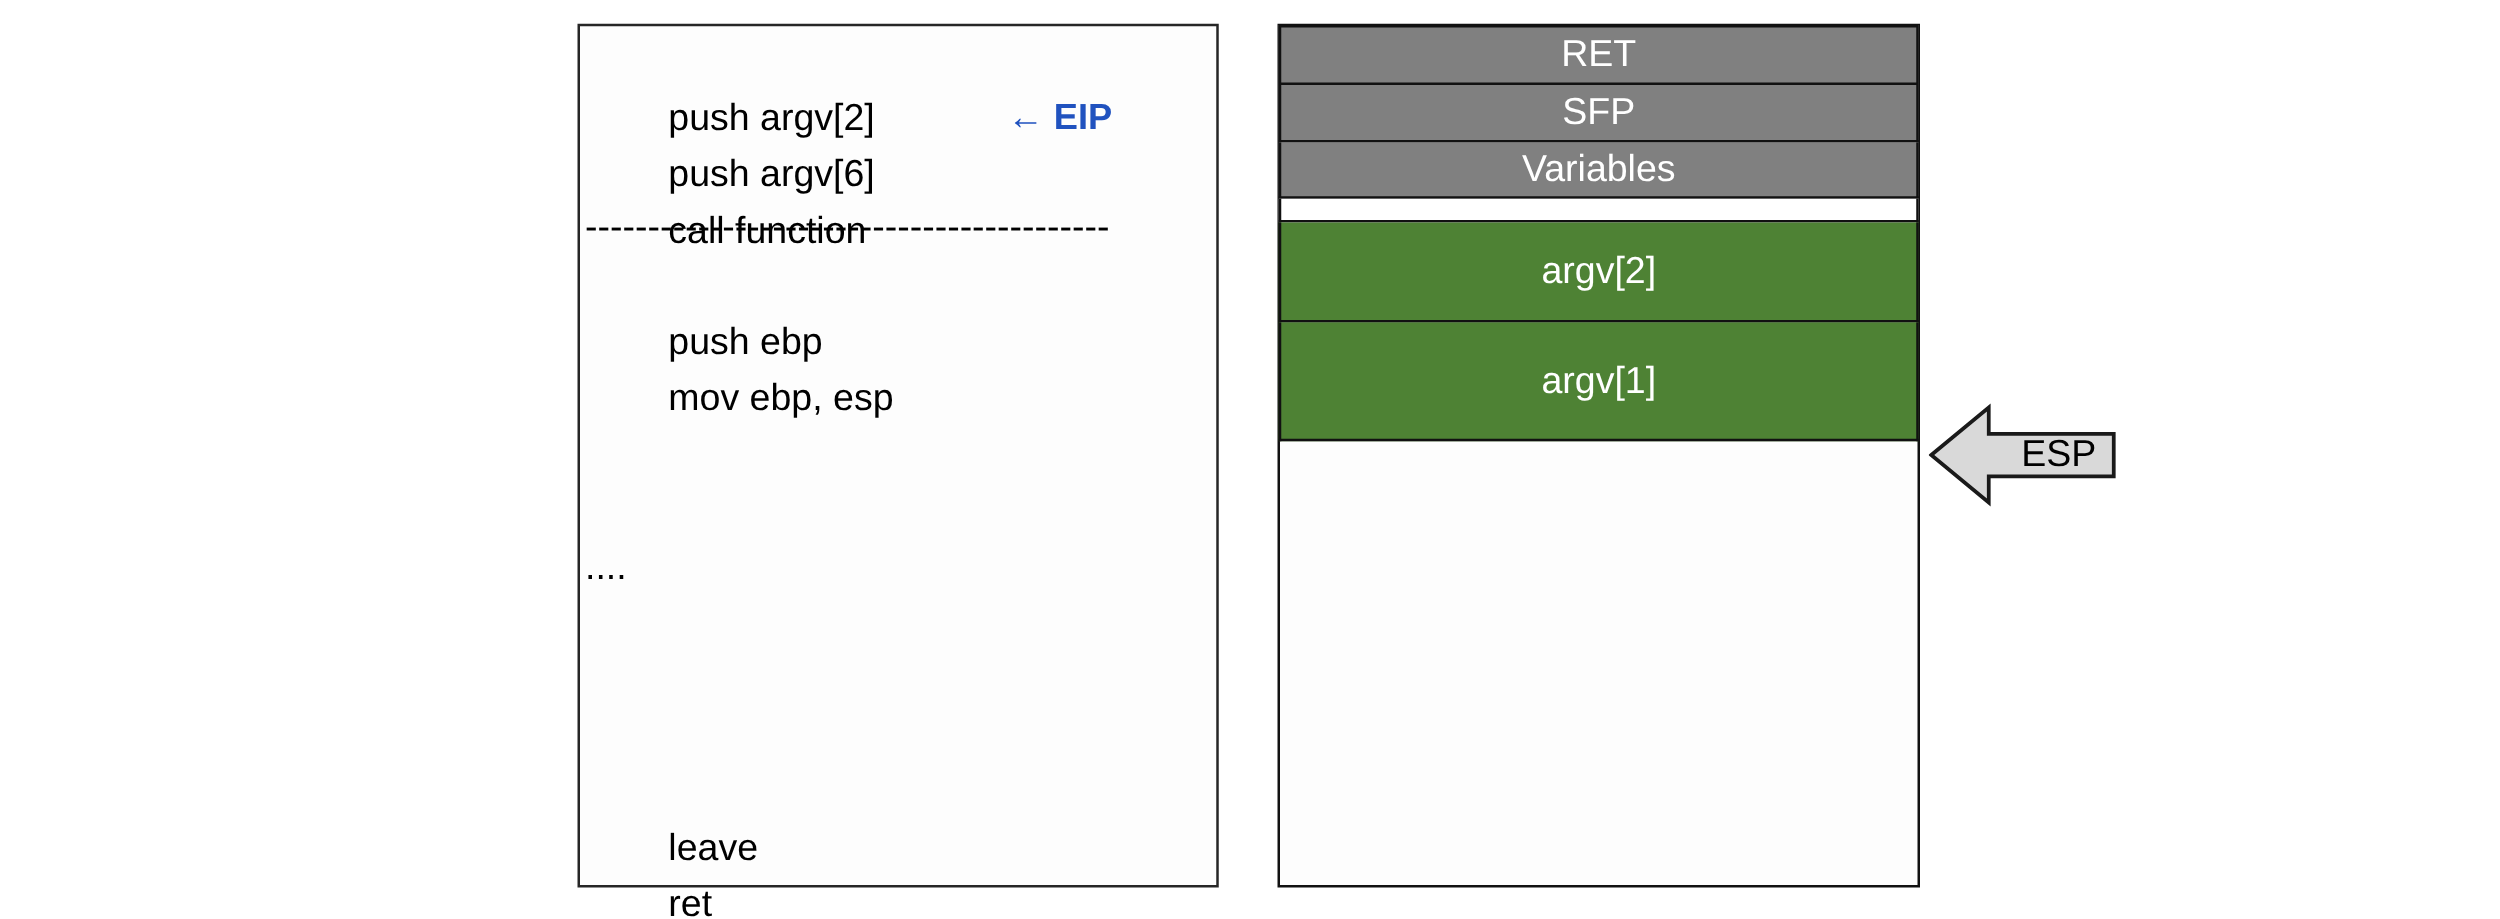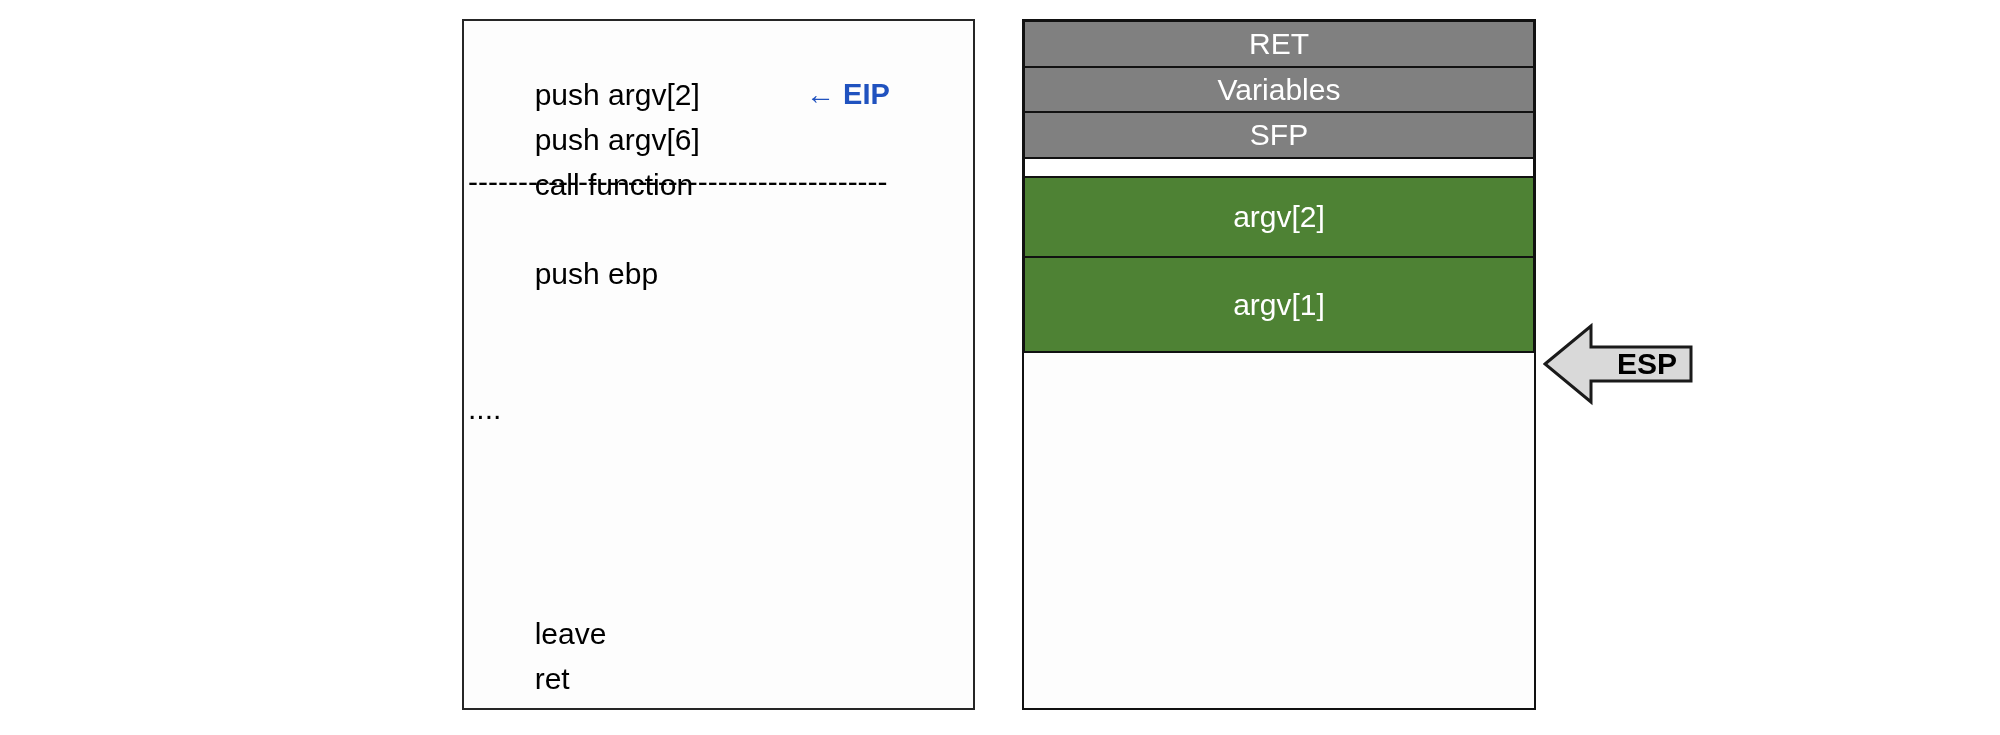--- a/index.html
+++ b/index.html
@@ -119,21 +119,20 @@
   .esp-label {
     position: absolute;
     left: 1612px;
     top: 347px;
     width: 70px;
     text-align: center;
     font-size: 30px;
     line-height: 34px;
     color: #000000;
     white-space: pre;
-    font-weight: bold;
   }
 </style>
 </head>
 <body>
 
 <div id="stage">
 
   <div class="code-panel">
     <div class="code-lines">
 
@@ -149,20 +148,23 @@
       <div class="code-line">
         <span>call function</span>
       </div>
 
       <div class="code-line dashes">------------------------------------------</div>
 
       <div class="code-line">
         <span>push ebp</span>
       </div>
 
+      <div class="code-line">
+        <span>mov ebp, esp</span>
+      </div>
 
       <div class="code-line spacer"></div>
       <div class="code-line spacer"></div>
       <div class="code-line spacer"></div>
 
       <div class="code-line">....</div>
 
       <div class="code-line spacer"></div>
       <div class="code-line spacer"></div>
       <div class="code-line spacer"></div>
@@ -178,26 +180,26 @@
     </div>
   </div>
 
   <div class="stack-panel">
     <div class="stack-rows">
 
       <div class="stack-row gray first" style="height:48px">
         <span>RET</span>
       </div>
 
+      <div class="stack-row gray" style="height:46px">
+        <span>SFP</span>
+      </div>
+
       <div class="stack-row gray" style="height:45px">
         <span>Variables</span>
-      </div>
-
-      <div class="stack-row gray" style="height:46px">
-        <span>SFP</span>
       </div>
 
       <div class="stack-row gap" style="height:19px">
         <span></span>
       </div>
 
       <div class="stack-row green" style="height:80px">
         <span>argv[2]</span>
       </div>
 

